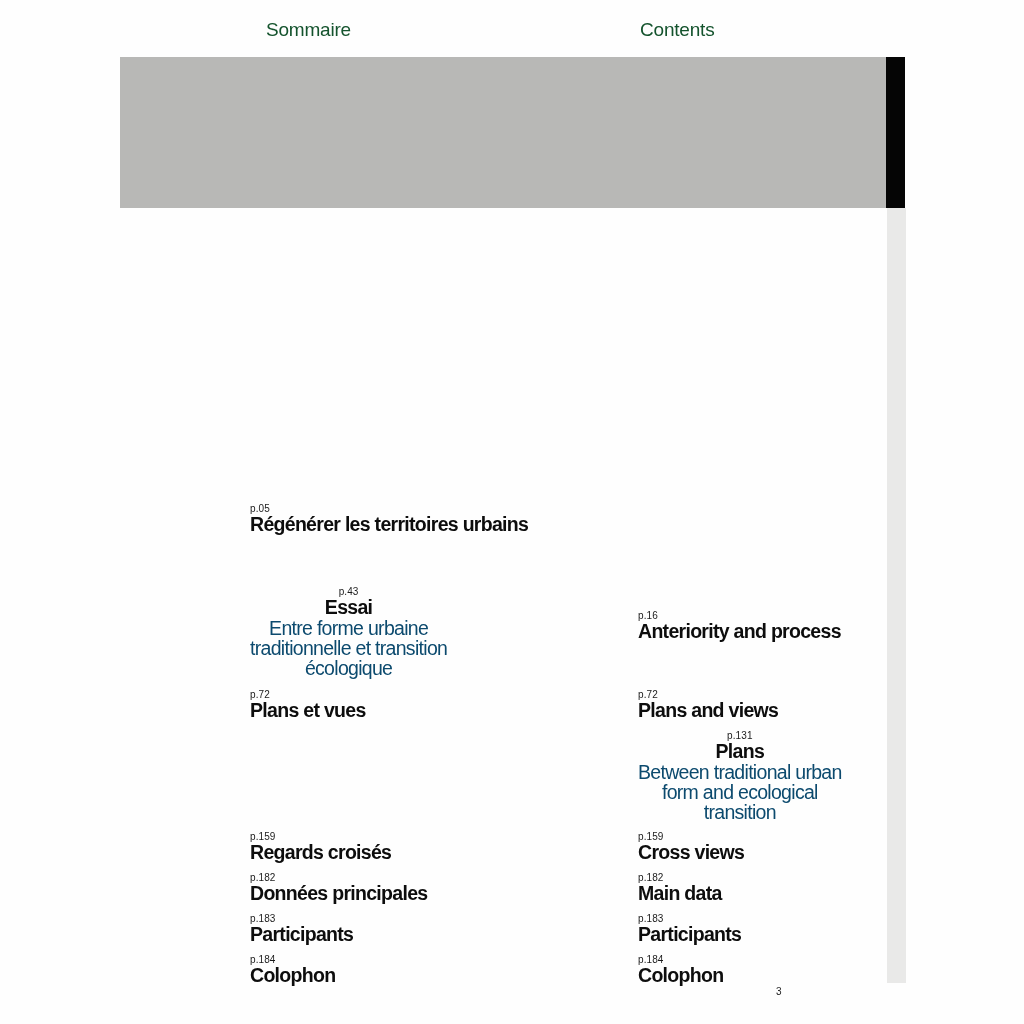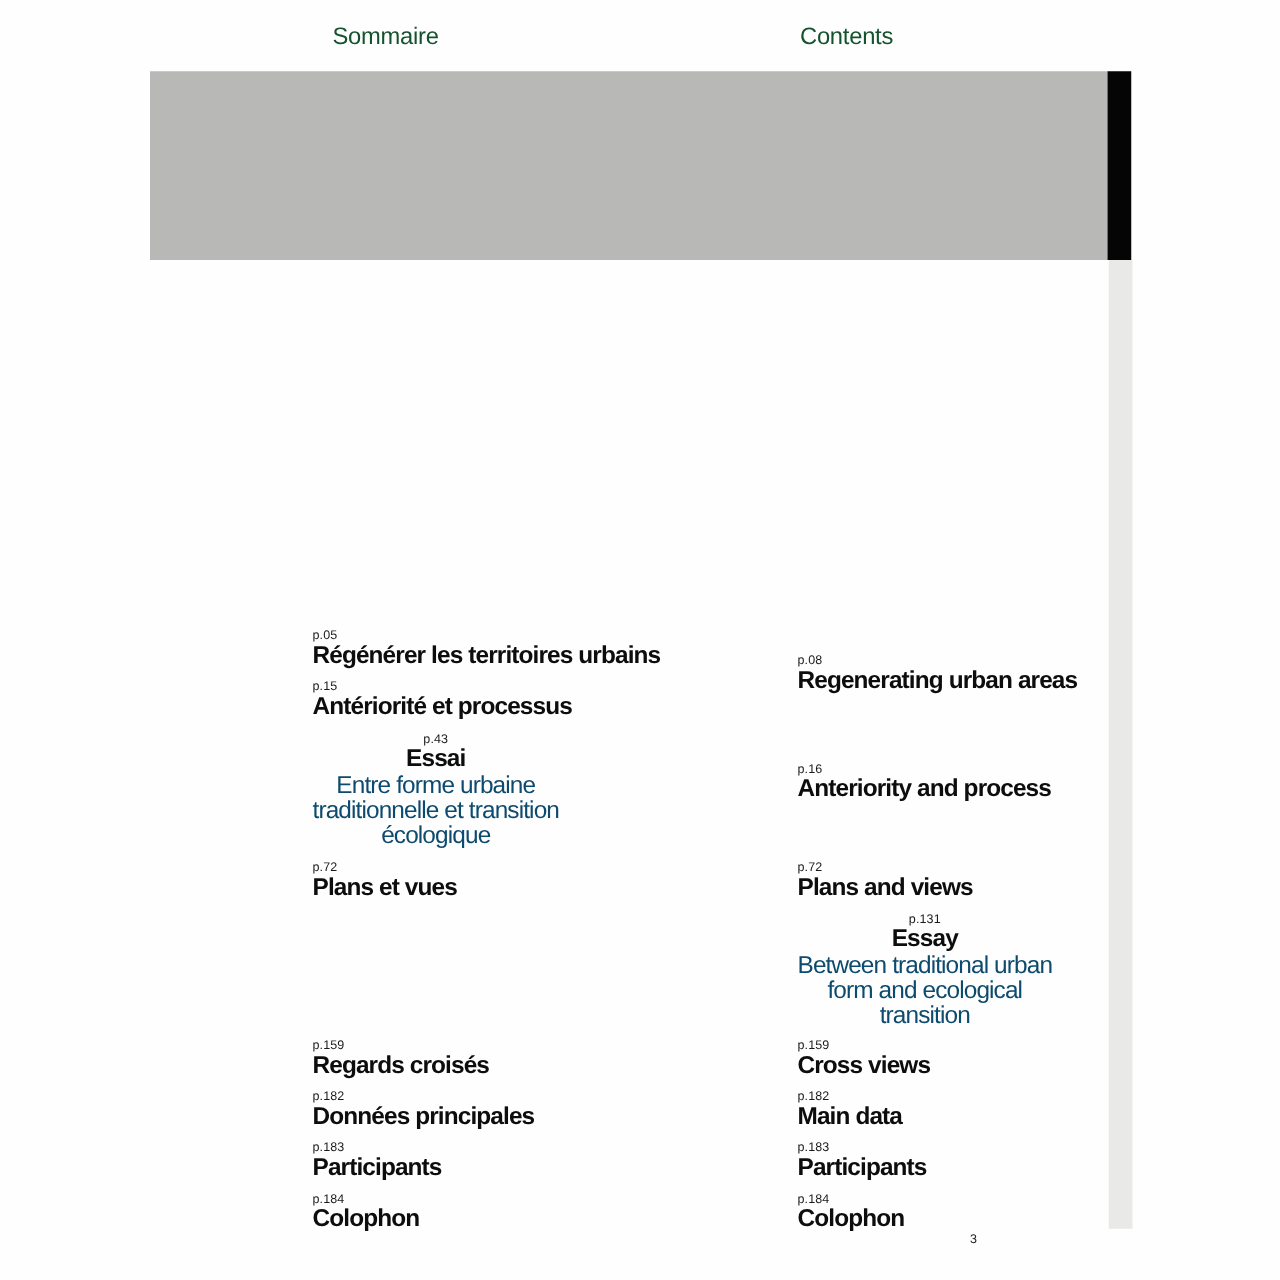--- a/index.html
+++ b/index.html
@@ -106,24 +106,20 @@
 <div class="banner" style="background: rgb(184, 184, 182);"></div>
 <div class="banner-black-stripe" style="background: rgb(5, 5, 5);"></div>
 
 <div class="side-strip" style="background: rgb(233, 233, 232);"></div>
 
 <div id="toc-column-french" class="toc-column">
     <div class="toc-entry" style="top: 503px;">
       <div class="page-label">p.05</div>
       <div class="entry-title">Régénérer les territoires urbains</div>
     </div>
-    <div class="toc-entry" style="top: 544px;">
-      <div class="page-label">p.15</div>
-      <div class="entry-title">Antériorité et processus</div>
-    </div>
     <div class="toc-entry" style="top: 586px; text-align: center;">
       <div class="page-label">p.43</div>
       <div class="entry-title">Essai</div>
       <div class="entry-sub">Entre forme urbaine</div>
       <div class="entry-sub">traditionnelle et transition</div>
       <div class="entry-sub">écologique</div>
     </div>
     <div class="toc-entry" style="top: 689px;">
       <div class="page-label">p.72</div>
       <div class="entry-title">Plans et vues</div>
@@ -139,35 +135,31 @@
     <div class="toc-entry" style="top: 913px;">
       <div class="page-label">p.183</div>
       <div class="entry-title">Participants</div>
     </div>
     <div class="toc-entry" style="top: 954px;">
       <div class="page-label">p.184</div>
       <div class="entry-title">Colophon</div>
     </div>
   </div>
 <div id="toc-column-english" class="toc-column">
-    <div class="toc-entry" style="top: 523px;">
-      <div class="page-label">p.08</div>
-      <div class="entry-title">Regenerating urban areas</div>
-    </div>
     <div class="toc-entry" style="top: 563px; margin-top: 47px;">
       <div class="page-label">p.16</div>
       <div class="entry-title">Anteriority and process</div>
     </div>
     <div class="toc-entry" style="top: 689px;">
       <div class="page-label">p.72</div>
       <div class="entry-title">Plans and views</div>
     </div>
     <div class="toc-entry" style="top: 730px; text-align: center;">
       <div class="page-label">p.131</div>
-      <div class="entry-title">Essay</div>
+      <div class="entry-title">Plans</div>
       <div class="entry-sub">Between traditional urban</div>
       <div class="entry-sub">form and ecological</div>
       <div class="entry-sub">transition</div>
     </div>
     <div class="toc-entry" style="top: 831px;">
       <div class="page-label">p.159</div>
       <div class="entry-title">Cross views</div>
     </div>
     <div class="toc-entry" style="top: 872px;">
       <div class="page-label">p.182</div>

